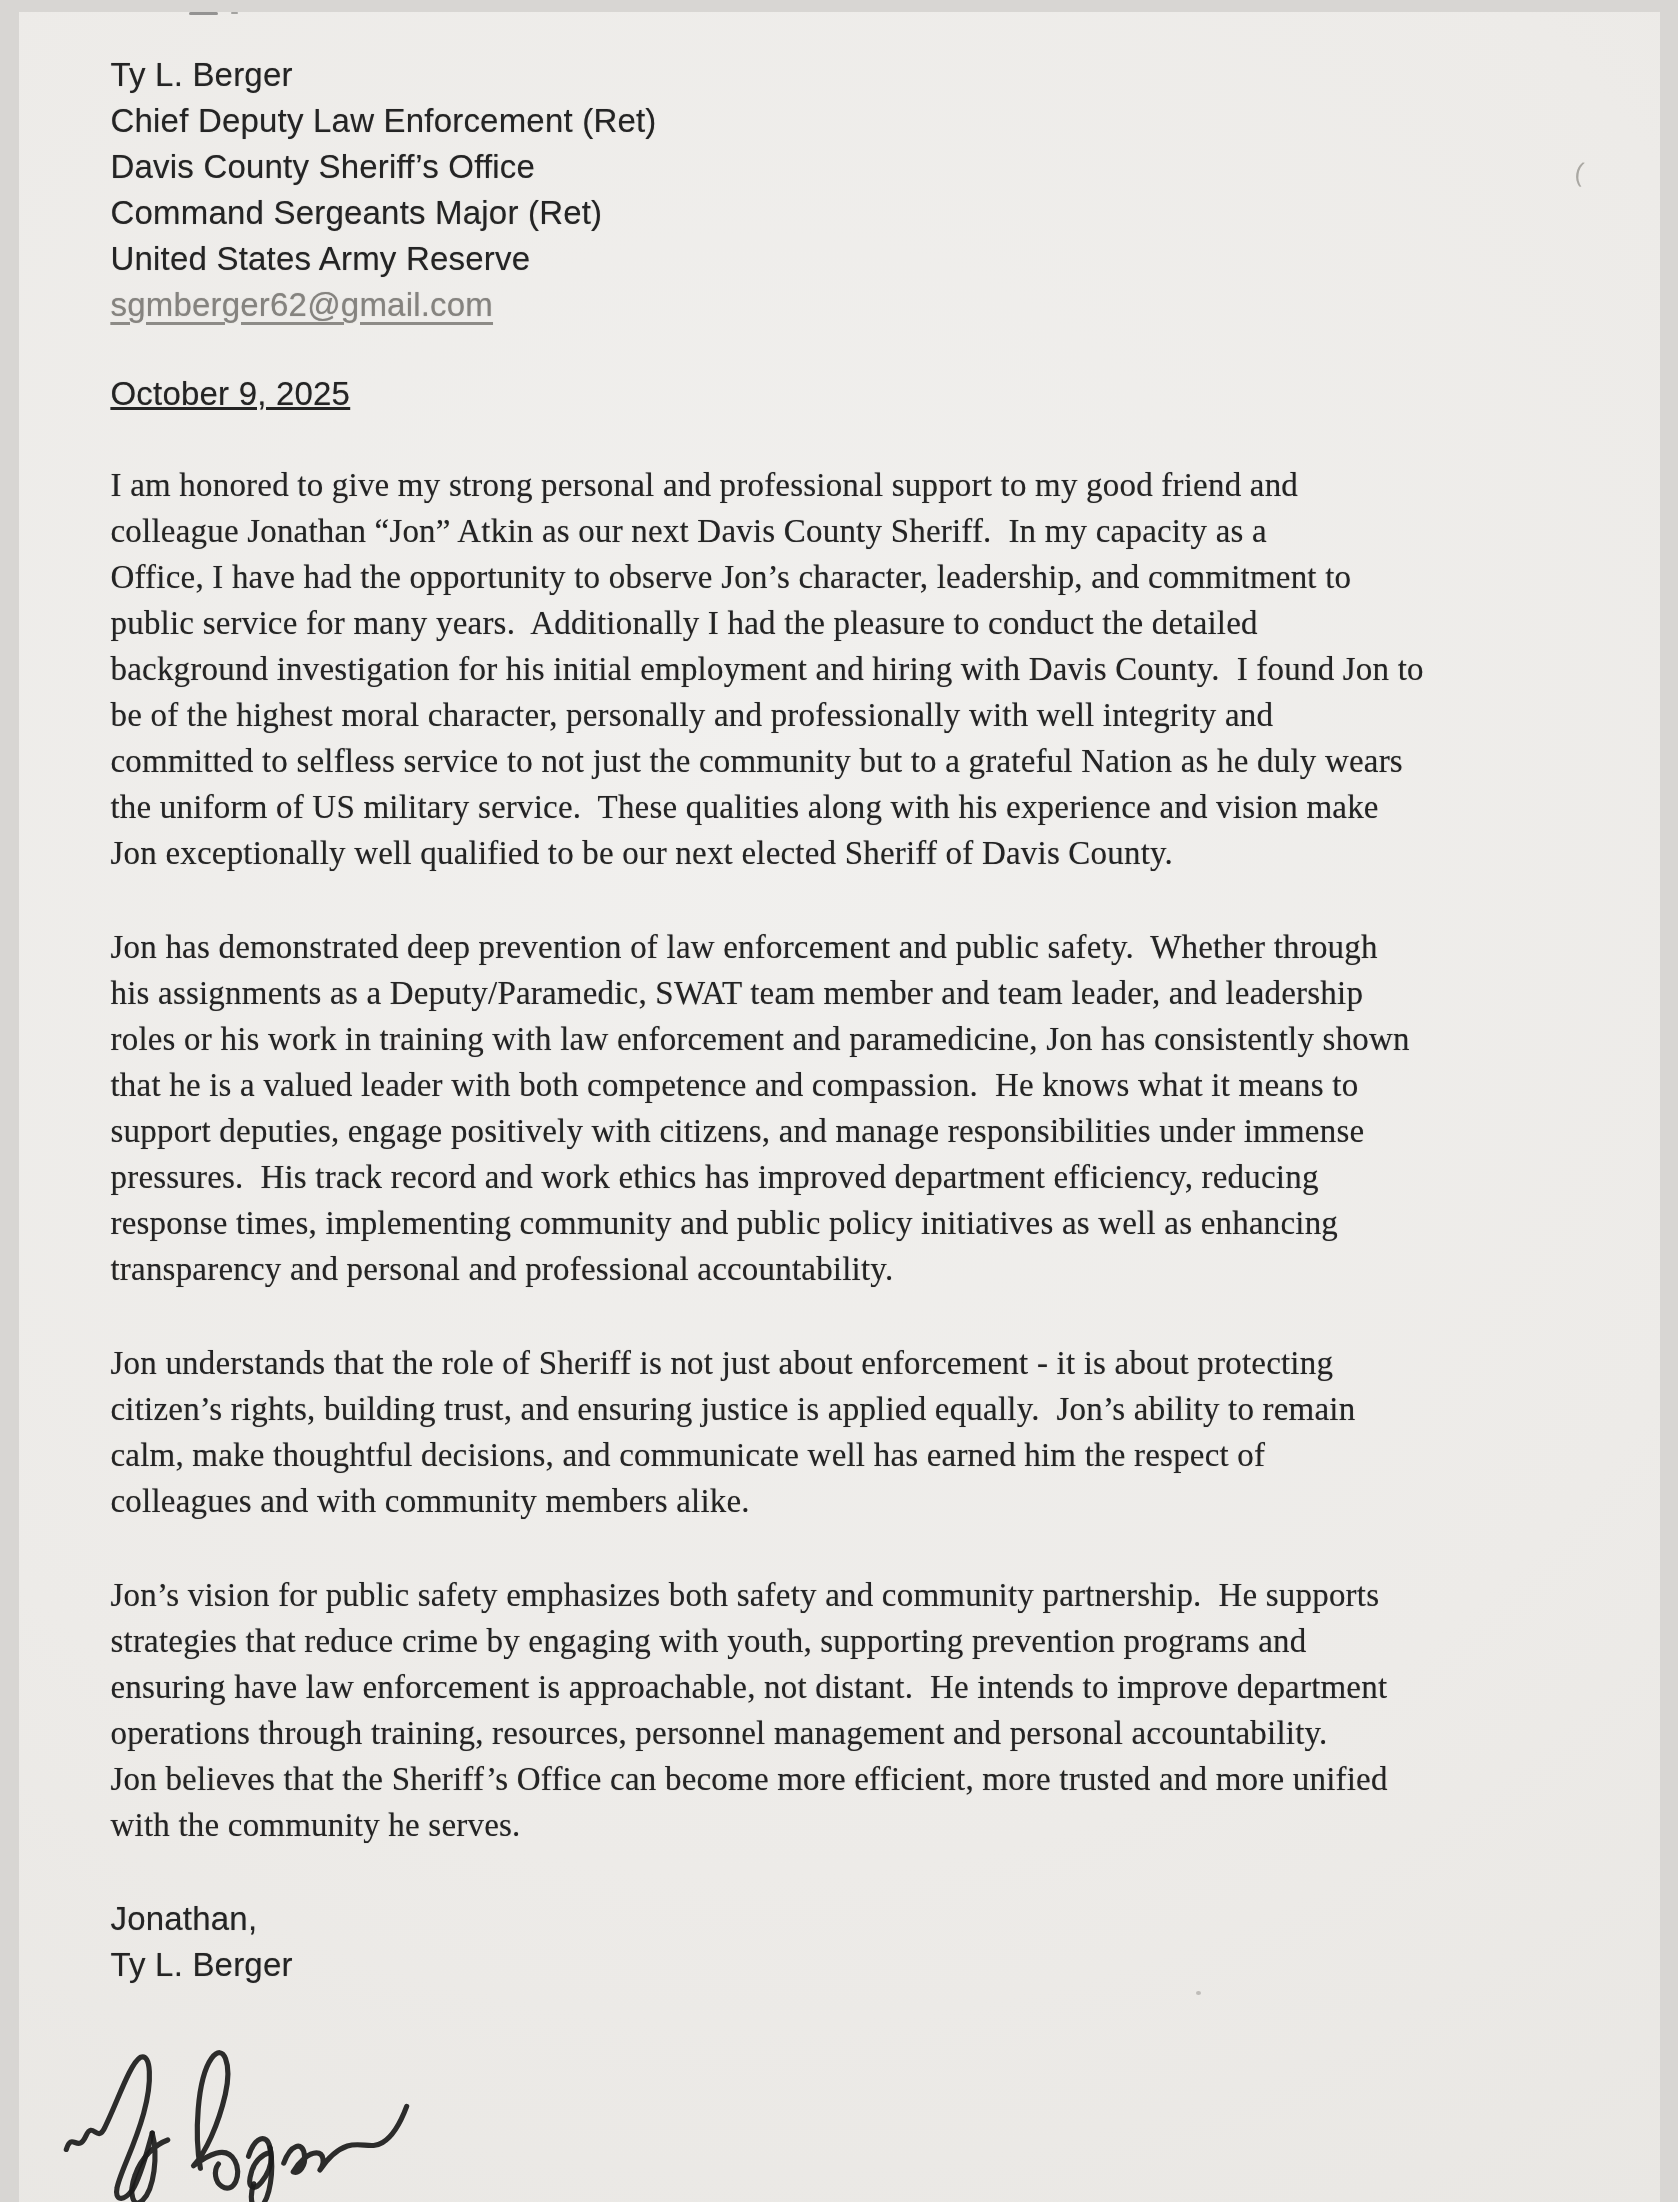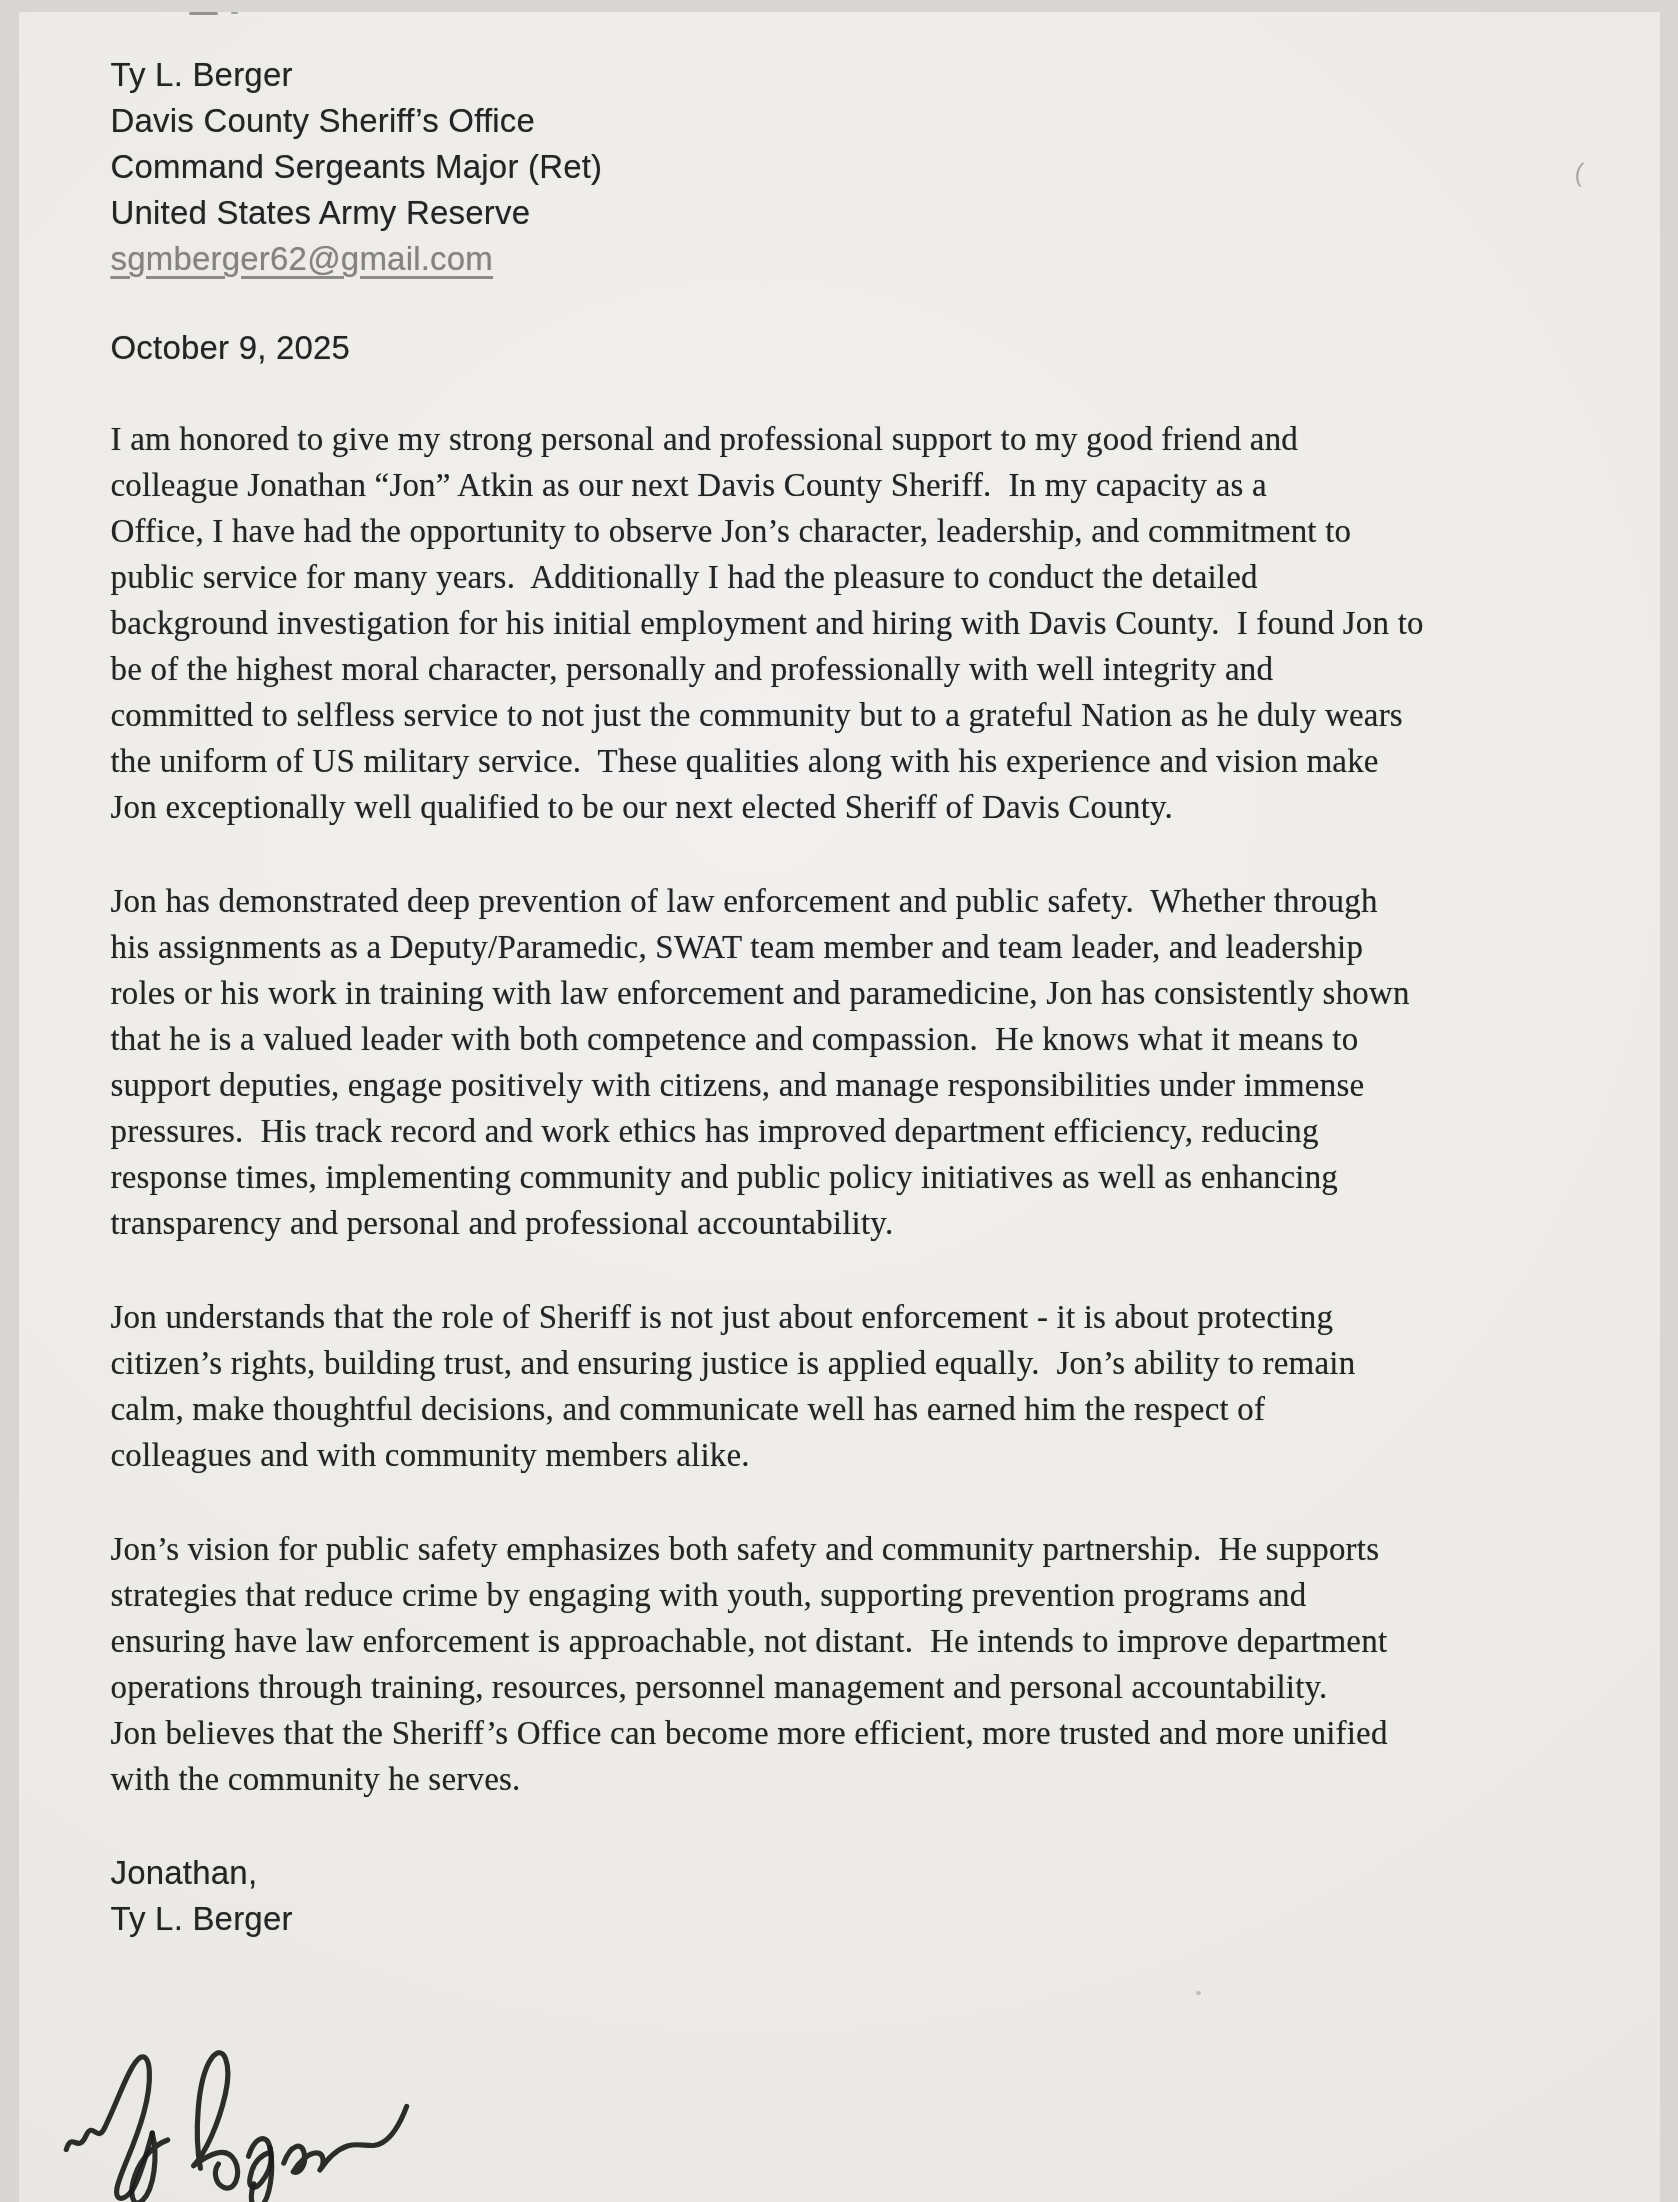--- a/index.html
+++ b/index.html
@@ -24,21 +24,21 @@
   .sender-block{margin:0;}
   .email-line{
     display:inline-block;
     color:#85837f;
     text-shadow:0 0 0.9px rgba(110,108,104,.5);
     text-decoration:underline;
     text-decoration-color:#8d8b87;
     text-decoration-thickness:2.6px;
     text-underline-offset:6px;
   }
-  .date-line{margin:43px 0 45px 0;}
+  .date-line{margin:43px 0 45px 0;text-decoration:underline;}
   .para{margin:0 0 48px 0;font-family:Liberation Serif, serif;}
   .closing{margin:48px 0 0 0;}
   .signature-svg{
     position:absolute;
     left:43px;top:2022px;
     width:361px;height:181px;
   }
   .signature-svg path{
     fill:none;
     stroke:#1b1b1b;
@@ -55,20 +55,21 @@
 </style>
 </head>
 <body>
 
 <div class="page">
   <div class="content">
 
     <header class="sender-block">
       <div>
           <div class="line">Ty L. Berger</div>
+          <div class="line">Chief Deputy Law Enforcement (Ret)</div>
           <div class="line">Davis County Sheriff’s Office</div>
           <div class="line">Command Sergeants Major (Ret)</div>
           <div class="line">United States Army Reserve</div>
         </div>
       <div class="line"><span class="email-line">sgmberger62@gmail.com</span></div>
     </header>
 
     <div class="line date-line">October 9, 2025</div>
 
     <section>

